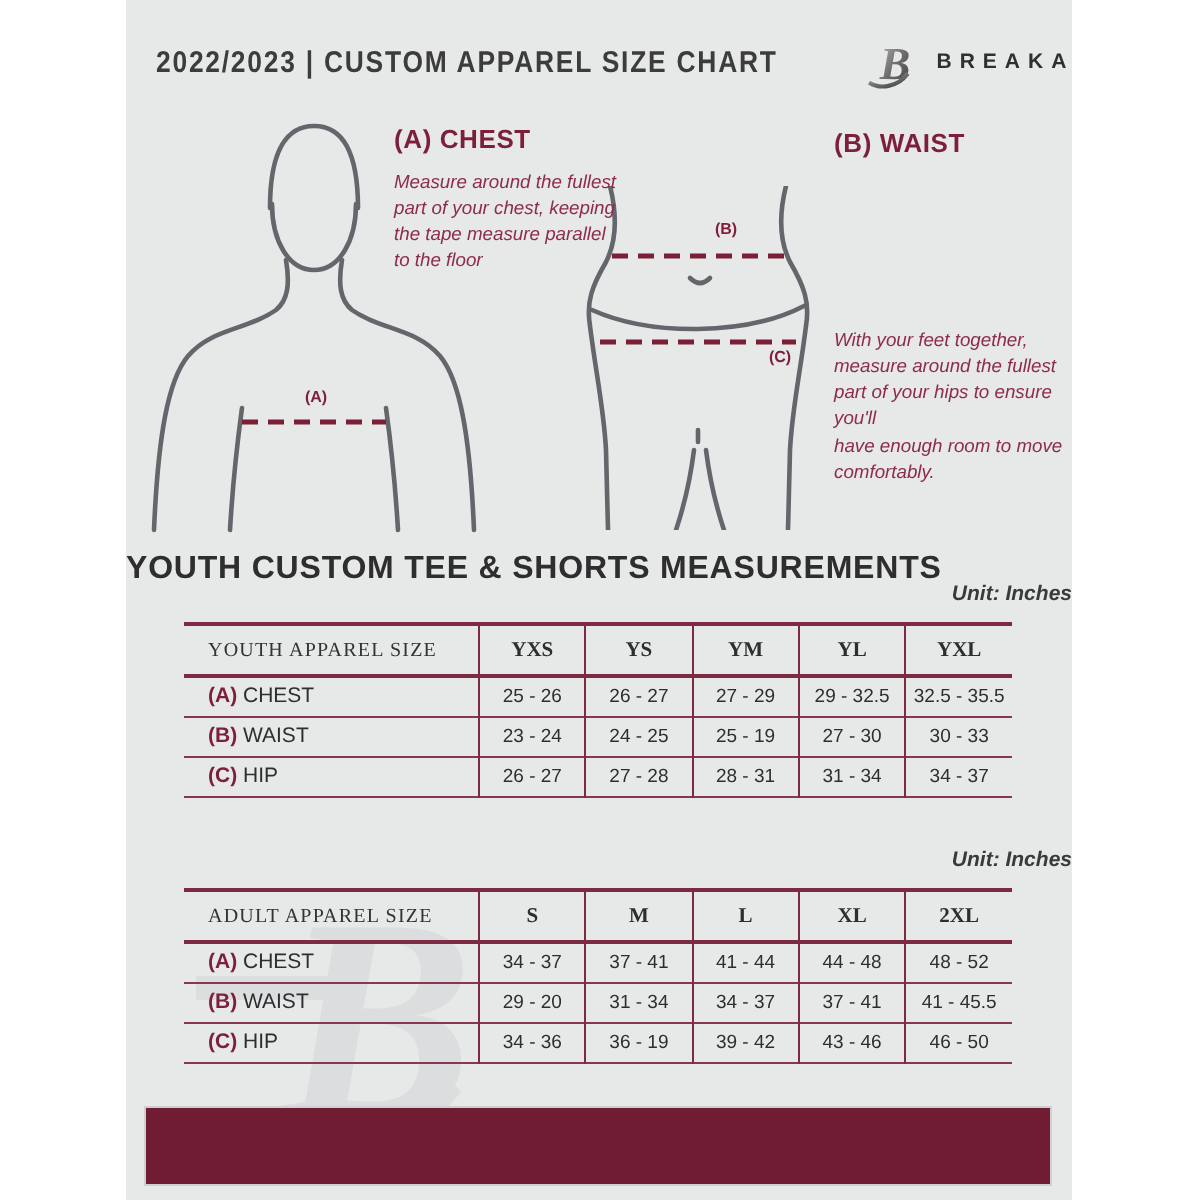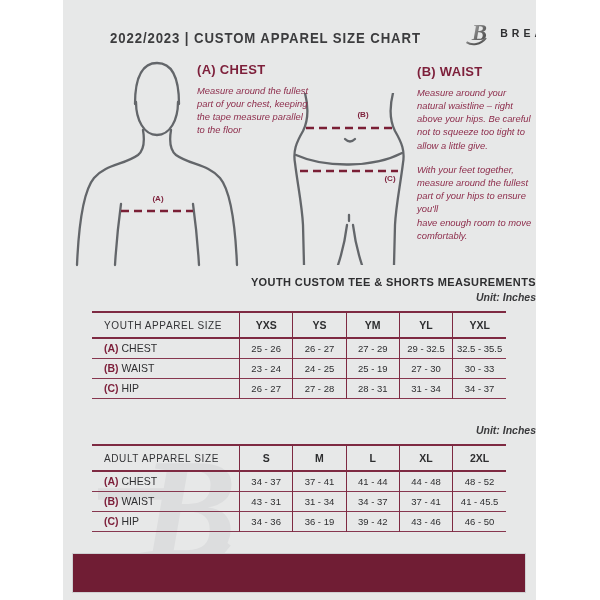--- a/index.html
+++ b/index.html
@@ -1,43 +1,43 @@
 <!DOCTYPE html>
 <html><head>
 <meta charset="utf-8">
 <style>
   html,body{margin:0;padding:0;}
   body{width:600px;height:600px;background:#ffffff;font-family:"Liberation Sans",sans-serif;position:relative;overflow:hidden;}
   .page{position:absolute;left:63px;top:0;width:473px;height:600px;background:#e7e8e8;overflow:hidden;}
 
   
-  .header-bar{position:absolute;left:15px;right:20px;top:16px;height:30px;display:flex;justify-content:space-between;align-items:flex-end;z-index:2;margin-left:32px;}
+  .header-bar{position:absolute;left:15px;right:20px;top:16px;height:30px;display:flex;justify-content:space-between;align-items:center;z-index:2;}
   .doc-title{font-size:15px;font-weight:bold;color:#3c3c3e;letter-spacing:1px;white-space:nowrap;transform:scaleX(.88);transform-origin:left center;}
   .logo-group{display:flex;align-items:center;gap:7px;}
   .brand-name{font-size:10.5px;font-weight:bold;color:#2f2f31;letter-spacing:4px;}
 
   
   svg.figure{position:absolute;z-index:1;}
   .marker{position:absolute;width:34px;text-align:center;font-size:8px;font-weight:bold;color:#7d1f3a;z-index:2;}
 
   .guide-block{position:absolute;z-index:2;}
   .guide-heading{font-size:13px;font-weight:bold;color:#7d1f3a;letter-spacing:.3px;margin-bottom:7px;}
   .guide-desc{font-size:9.4px;font-style:italic;color:#8d2c4b;line-height:1.4;white-space:pre-line;}
 
   
-  .section-title{position:absolute;left:0;right:0;text-align:right;font-size:11px;font-weight:bold;color:#2e2e30;letter-spacing:.4px;z-index:2;margin-left:36px;}
+  .section-title{position:absolute;left:0;right:0;text-align:left;font-size:16px;font-weight:bold;color:#2e2e30;letter-spacing:.4px;z-index:2;}
   .section-unit{position:absolute;left:0;right:0;text-align:right;font-size:10.5px;font-style:italic;font-weight:bold;color:#3a3a3c;z-index:2;}
 
   
   table.size-table{position:absolute;left:29px;width:414px;border-collapse:collapse;table-layout:fixed;z-index:2;}
   table.size-table th,table.size-table td{border-left:1.5px solid #7e2a42;text-align:center;vertical-align:middle;padding:0;}
   table.size-table th.first,table.size-table td.first{border-left:none;text-align:left;padding-left:12px;width:135px;}
   table.size-table thead tr{border-top:2px solid #7e2a42;border-bottom:2px solid #7e2a42;height:26px;}
   table.size-table tbody tr{border-bottom:1.6px solid #87374f;height:20px;}
-  table.size-table th{font-size:10.5px;font-weight:bold;color:#2e2e30;}
+  table.size-table th{font-size:10.5px;font-weight:bold;color:#2e2e30;font-family:Liberation Serif, serif;}
   table.size-table th.first{font-weight:normal;font-size:10px;letter-spacing:.6px;color:#333336;}
   table.size-table td{font-size:9.5px;color:#2e2e30;}
   table.size-table td.first{font-size:10.5px;color:#2e2e30;}
   .pfx{color:#7d1f3a;font-weight:bold;}
 
   .watermark{position:absolute;z-index:0;opacity:1;}
   .footer-bar{position:absolute;left:9px;top:553px;width:452px;height:38px;background:#701d34;border:1px solid #cfd0d2;z-index:3;}
 </style>
 </head>
 <body>
@@ -97,21 +97,20 @@
   </svg>
   <span class="marker" style="left:283px;top:110px;">(B)</span>
   <span class="marker" style="left:310px;top:174px;">(C)</span>
 
   <div class="guide-block" style="left:134px;top:62px;width:114px;">
     <div class="guide-heading">(A) CHEST</div>
     <div class="guide-desc">Measure around the fullest part of your chest, keeping the tape measure parallel to the floor</div>
   </div>
   <div class="guide-block" style="left:354px;top:64px;width:117px;">
     <div class="guide-heading">(B) WAIST</div>
-    <div class="guide-desc">Measure around your natural waistline – right above your hips. Be careful not to squeeze too tight to allow a little give.</div>
   </div>
   <div class="guide-block" style="left:354px;top:163px;width:120px;">
     <div class="guide-desc">With your feet together, measure around the fullest part of your hips to ensure you'll
 have enough room to move comfortably.</div>
   </div>
 
   <div class="section-title" style="top:276px;">YOUTH CUSTOM TEE &amp; SHORTS MEASUREMENTS</div>
   <div class="section-unit" style="top:291px;">Unit: Inches</div>
   <table class="size-table" style="top:311px;">
     <thead>
@@ -168,21 +167,21 @@
         <tr>
           <td class="first"><span class="pfx">(A)</span> CHEST</td>
           <td>34 - 37</td>
           <td>37 - 41</td>
           <td>41 - 44</td>
           <td>44 - 48</td>
           <td>48 - 52</td>
         </tr>
         <tr>
           <td class="first"><span class="pfx">(B)</span> WAIST</td>
-          <td>43 - 31</td>
+          <td>29 - 20</td>
           <td>31 - 34</td>
           <td>34 - 37</td>
           <td>37 - 41</td>
           <td>41 - 45.5</td>
         </tr>
         <tr>
           <td class="first"><span class="pfx">(C)</span> HIP</td>
           <td>34 - 36</td>
           <td>36 - 19</td>
           <td>39 - 42</td>

